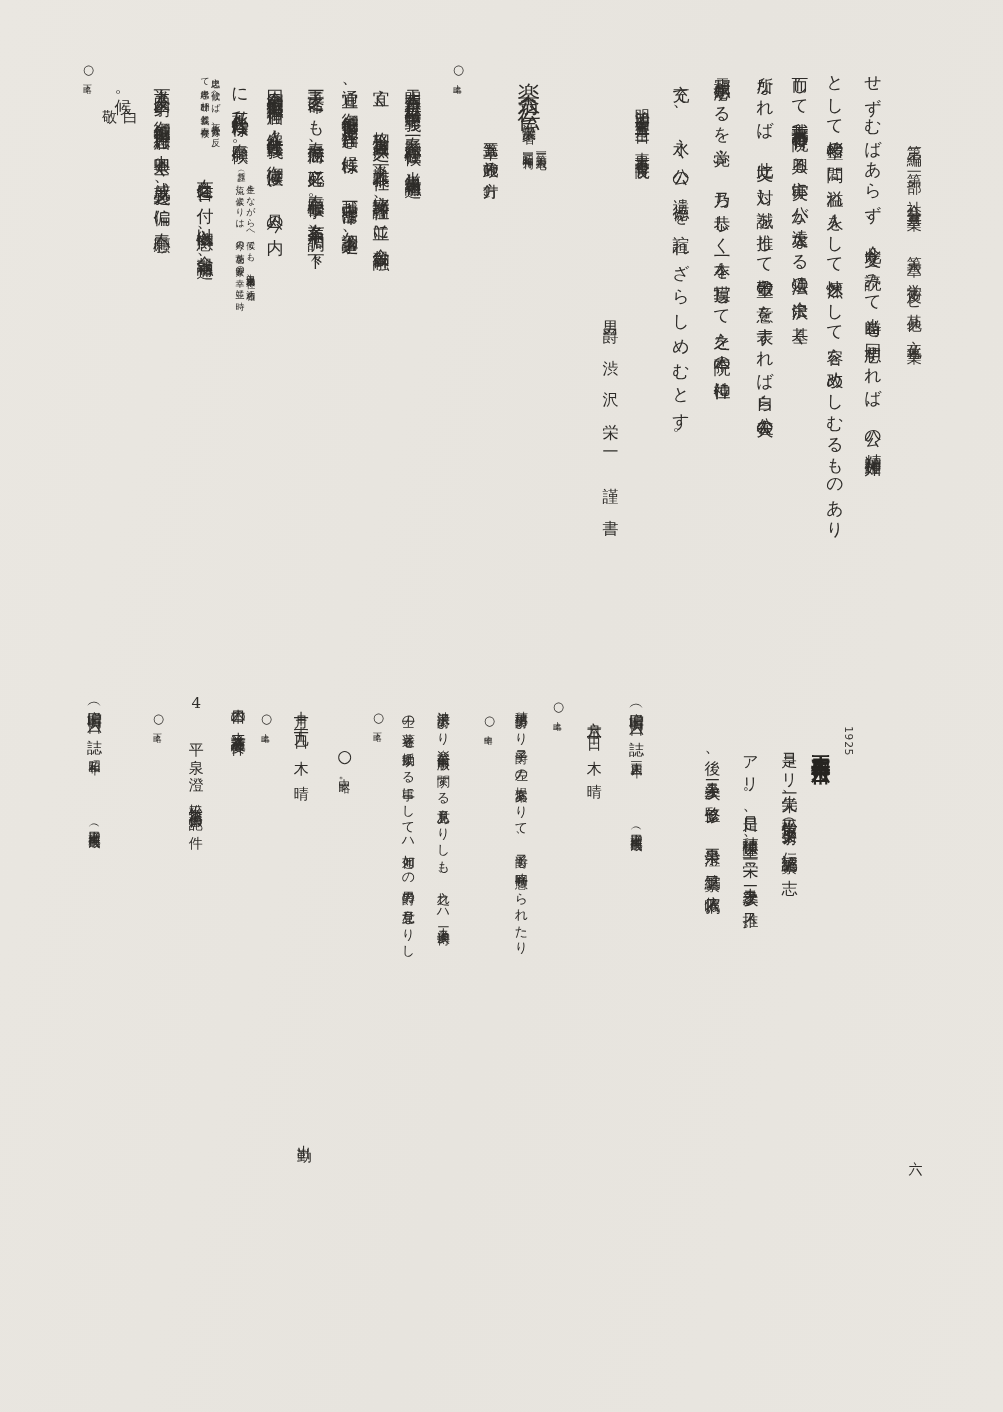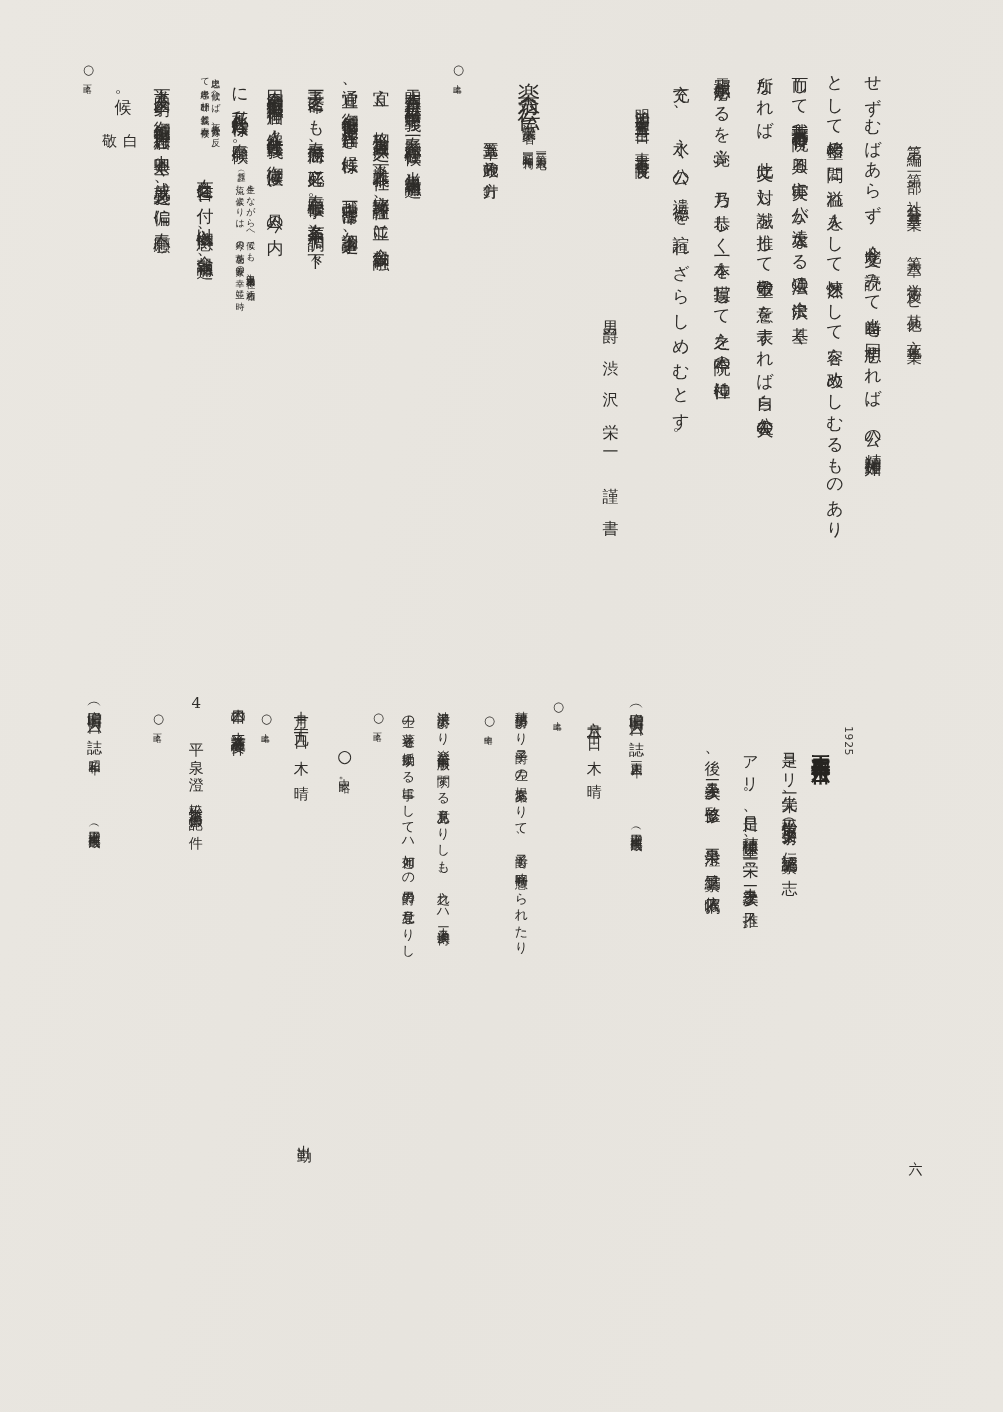--- a/index.html
+++ b/index.html
@@ -101,21 +101,21 @@
   <div class="vcol m17" style="left:195px;top:68px">
     <span class="warichu">
       <span class="wline">之忠に仕候へば、死去仕候方、反</span>
       <span class="wline">て忠孝に相叶ひ候義と奉存候。</span>
     </span>
     <span class="after-note">右之仕合に付、以御憐愍、金穀融通、</span>
   </div>
 
   <div class="vcol m17" style="left:152px;top:76px">下々不及困窮、御威信御仁恵行届、中興全く成就之義、偏に奉心願</div>
   <div class="vcol m17" style="left:113px;top:86px">候。</div>
-  <div class="keihaku" style="left:98px;top:132px;width:46px">敬白</div>
+  <div class="keihaku" style="left:98px;top:108px;width:46px">敬白</div>
   <div class="vcol ryaku" style="left:80px;top:62px">○下略</div>
 
   <div class="vcol yearlat" style="left:841px;top:726px">1925</div>
   <div class="vcol heading-b" style="left:810px;top:739px">大正十四年六月十一日</div>
 
   <div class="vcol b16" style="left:780px;top:740px">是ヨリ先栄一、松平定信（楽翁）ノ伝記編纂ノ志</div>
   <div class="vcol b16" style="left:741px;top:745px">アリ。是日、穂積陳重、栄一ニ三上参次ヲ推ス。</div>
   <div class="vcol b16" style="left:703px;top:747px">後、三上参次ニ監修ヲ、平泉澄ニ編纂ヲ依嘱ス。</div>
 
   <div class="vcol" style="left:627px;top:699px">

